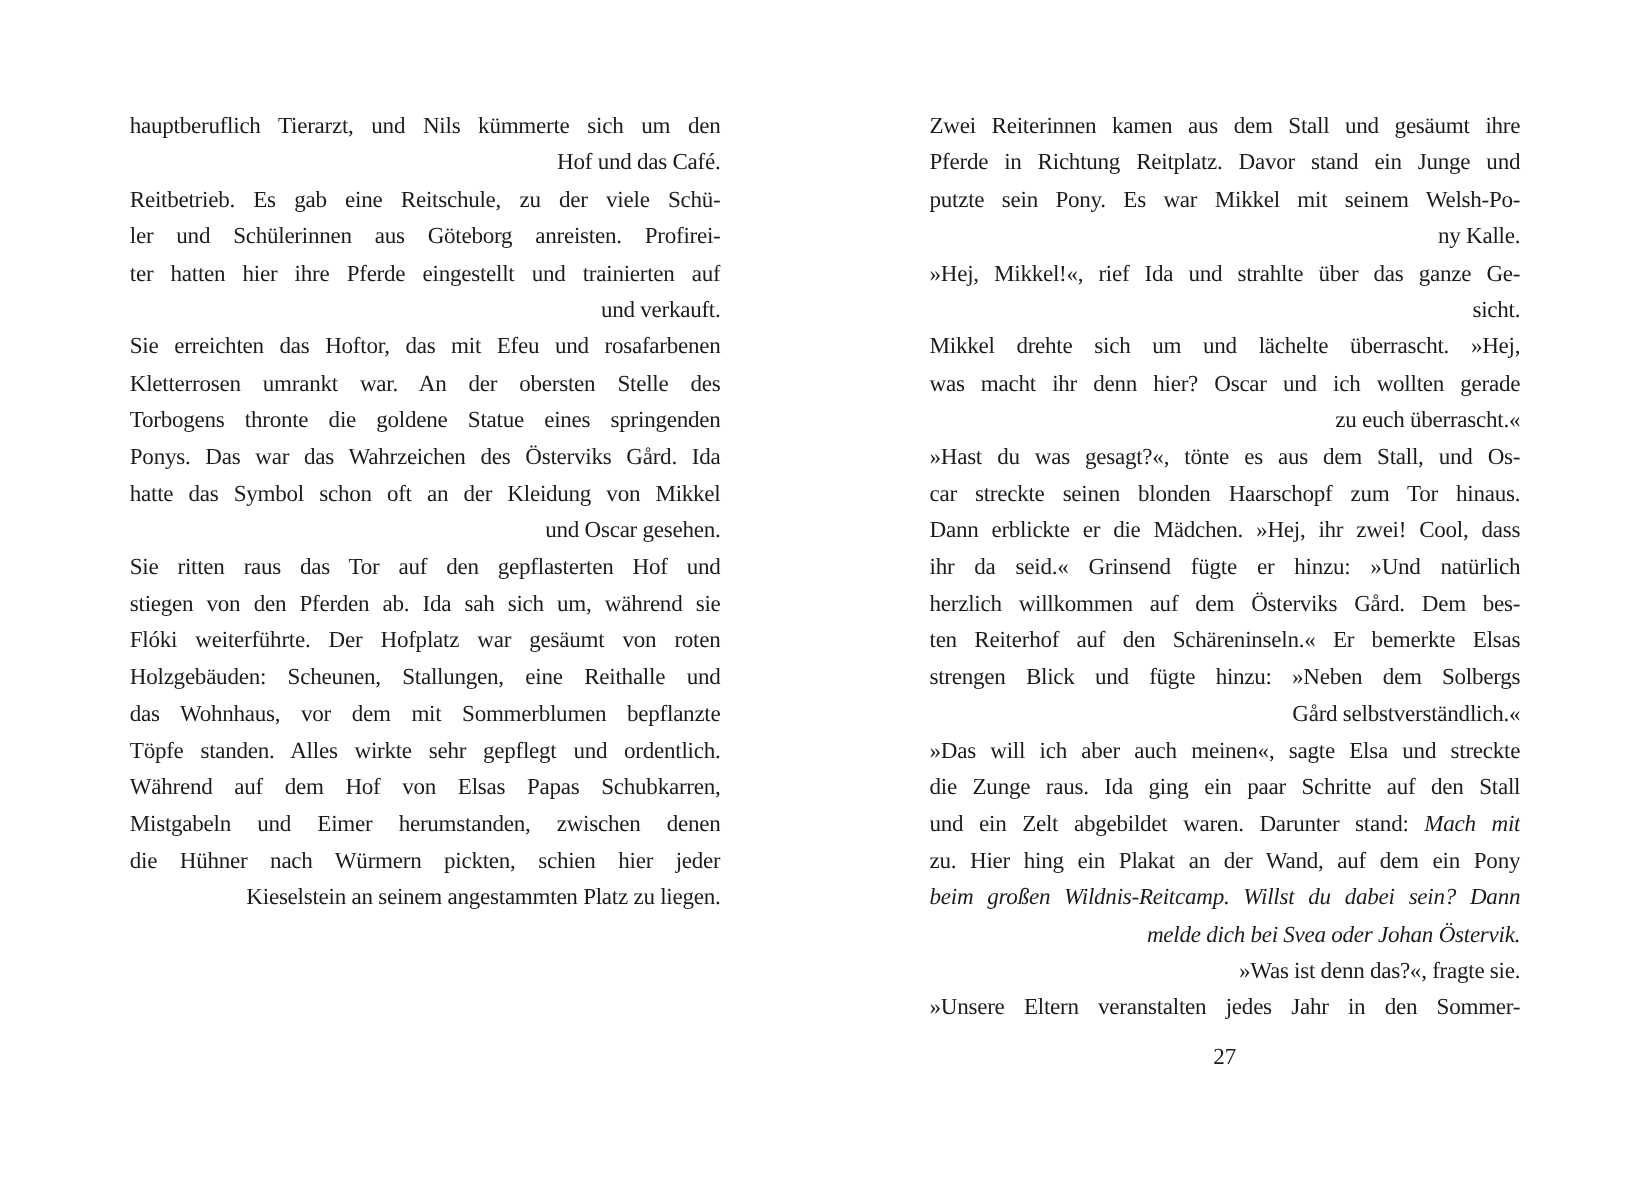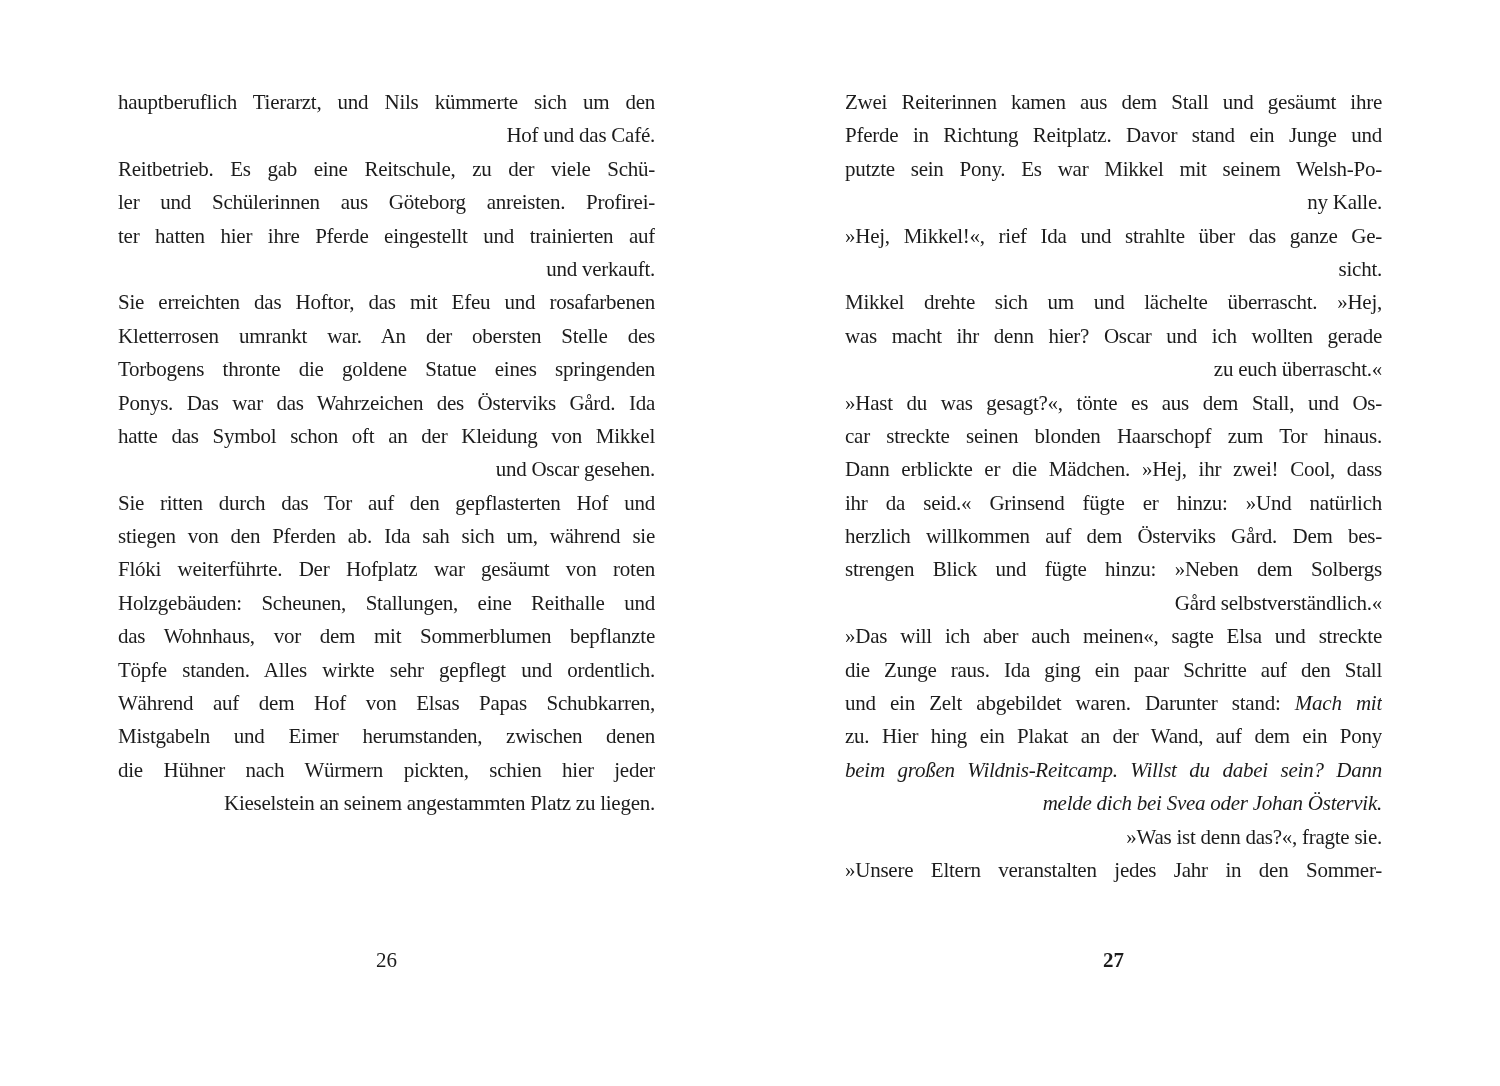--- a/index.html
+++ b/index.html
@@ -6,82 +6,82 @@
   body {
     width: 1500px; height: 1086px;
     background: #ffffff;
     color: #1c1c1c;
     font-family: "Liberation Serif", "DejaVu Serif", serif;
     overflow: hidden;
   }
   .spread { display: flex; width: 1500px; height: 1086px; }
   .page { position: relative; width: 750px; height: 1086px; }
   .text-block {
-    position: absolute; top: 86px; width: 537px;
+    position: absolute; top: 98px; width: 537px;
     font-size: 21px; line-height: 33.4px; letter-spacing: -0.25px;
   }
   .page-left  .text-block { left: 118px; }
   .page-right .text-block { left: 95px; }
   .line { height: 33.4px; overflow: hidden; text-align: right; }
   .line.justify { text-align: justify; text-align-last: justify; }
   .italic { font-style: italic; }
   .folio {
     position: absolute; top: 948px; width: 537px;
     text-align: center; font-size: 21px;
   }
   .page-left  .folio { left: 118px; }
-  .page-right .folio { left: 95px; font-weight: bold; }
+  .page-right .folio { left: 95px; }
 </style>
 </head>
 <body>
 
 <div class="spread">
   <section class="page page-left">
     <div class="text-block">
         <div class="line justify"><span>hauptberuflich Tierarzt, und Nils kümmerte sich um den</span></div>
         <div class="line"><span>Hof und das Café.</span></div>
         <div class="line justify"><span>Reitbetrieb. Es gab eine Reitschule, zu der viele Schü-</span></div>
         <div class="line justify"><span>ler und Schülerinnen aus Göteborg anreisten. Profirei-</span></div>
         <div class="line justify"><span>ter hatten hier ihre Pferde eingestellt und trainierten auf</span></div>
         <div class="line"><span>und verkauft.</span></div>
         <div class="line justify"><span>Sie erreichten das Hoftor, das mit Efeu und rosafarbenen</span></div>
         <div class="line justify"><span>Kletterrosen umrankt war. An der obersten Stelle des</span></div>
         <div class="line justify"><span>Torbogens thronte die goldene Statue eines springenden</span></div>
         <div class="line justify"><span>Ponys. Das war das Wahrzeichen des Österviks Gård. Ida</span></div>
         <div class="line justify"><span>hatte das Symbol schon oft an der Kleidung von Mikkel</span></div>
         <div class="line"><span>und Oscar gesehen.</span></div>
-        <div class="line justify"><span>Sie ritten durch das Tor auf den gepflasterten Hof und</span></div>
+        <div class="line justify"><span>Sie ritten raus das Tor auf den gepflasterten Hof und</span></div>
         <div class="line justify"><span>stiegen von den Pferden ab. Ida sah sich um, während sie</span></div>
         <div class="line justify"><span>Flóki weiterführte. Der Hofplatz war gesäumt von roten</span></div>
         <div class="line justify"><span>Holzgebäuden: Scheunen, Stallungen, eine Reithalle und</span></div>
         <div class="line justify"><span>das Wohnhaus, vor dem mit Sommerblumen bepflanzte</span></div>
         <div class="line justify"><span>Töpfe standen. Alles wirkte sehr gepflegt und ordentlich.</span></div>
         <div class="line justify"><span>Während auf dem Hof von Elsas Papas Schubkarren,</span></div>
         <div class="line justify"><span>Mistgabeln und Eimer herumstanden, zwischen denen</span></div>
         <div class="line justify"><span>die Hühner nach Würmern pickten, schien hier jeder</span></div>
         <div class="line"><span>Kieselstein an seinem angestammten Platz zu liegen.</span></div>
       </div>
-    <div class="folio">26</div>
   </section>
   <section class="page page-right">
     <div class="text-block">
         <div class="line justify"><span>Zwei Reiterinnen kamen aus dem Stall und gesäumt ihre</span></div>
         <div class="line justify"><span>Pferde in Richtung Reitplatz. Davor stand ein Junge und</span></div>
         <div class="line justify"><span>putzte sein Pony. Es war Mikkel mit seinem Welsh-Po-</span></div>
         <div class="line"><span>ny Kalle.</span></div>
         <div class="line justify"><span>»Hej, Mikkel!«, rief Ida und strahlte über das ganze Ge-</span></div>
         <div class="line"><span>sicht.</span></div>
         <div class="line justify"><span>Mikkel drehte sich um und lächelte überrascht. »Hej,</span></div>
         <div class="line justify"><span>was macht ihr denn hier? Oscar und ich wollten gerade</span></div>
         <div class="line"><span>zu euch überrascht.«</span></div>
         <div class="line justify"><span>»Hast du was gesagt?«, tönte es aus dem Stall, und Os-</span></div>
         <div class="line justify"><span>car streckte seinen blonden Haarschopf zum Tor hinaus.</span></div>
         <div class="line justify"><span>Dann erblickte er die Mädchen. »Hej, ihr zwei! Cool, dass</span></div>
         <div class="line justify"><span>ihr da seid.« Grinsend fügte er hinzu: »Und natürlich</span></div>
         <div class="line justify"><span>herzlich willkommen auf dem Österviks Gård. Dem bes-</span></div>
+        <div class="line justify"><span>ten Reiterhof auf den Schäreninseln.« Er bemerkte Elsas</span></div>
         <div class="line justify"><span>strengen Blick und fügte hinzu: »Neben dem Solbergs</span></div>
         <div class="line"><span>Gård selbstverständlich.«</span></div>
         <div class="line justify"><span>»Das will ich aber auch meinen«, sagte Elsa und streckte</span></div>
         <div class="line justify"><span>die Zunge raus. Ida ging ein paar Schritte auf den Stall</span></div>
         <div class="line justify"><span>und ein Zelt abgebildet waren. Darunter stand: </span><span class="italic">Mach mit</span></div>
         <div class="line justify"><span>zu. Hier hing ein Plakat an der Wand, auf dem ein Pony</span></div>
         <div class="line justify"><span class="italic">beim großen Wildnis-Reitcamp. Willst du dabei sein? Dann</span></div>
         <div class="line"><span class="italic">melde dich bei Svea oder Johan Östervik.</span></div>
         <div class="line"><span>»Was ist denn das?«, fragte sie.</span></div>
         <div class="line justify"><span>»Unsere Eltern veranstalten jedes Jahr in den Sommer-</span></div>

